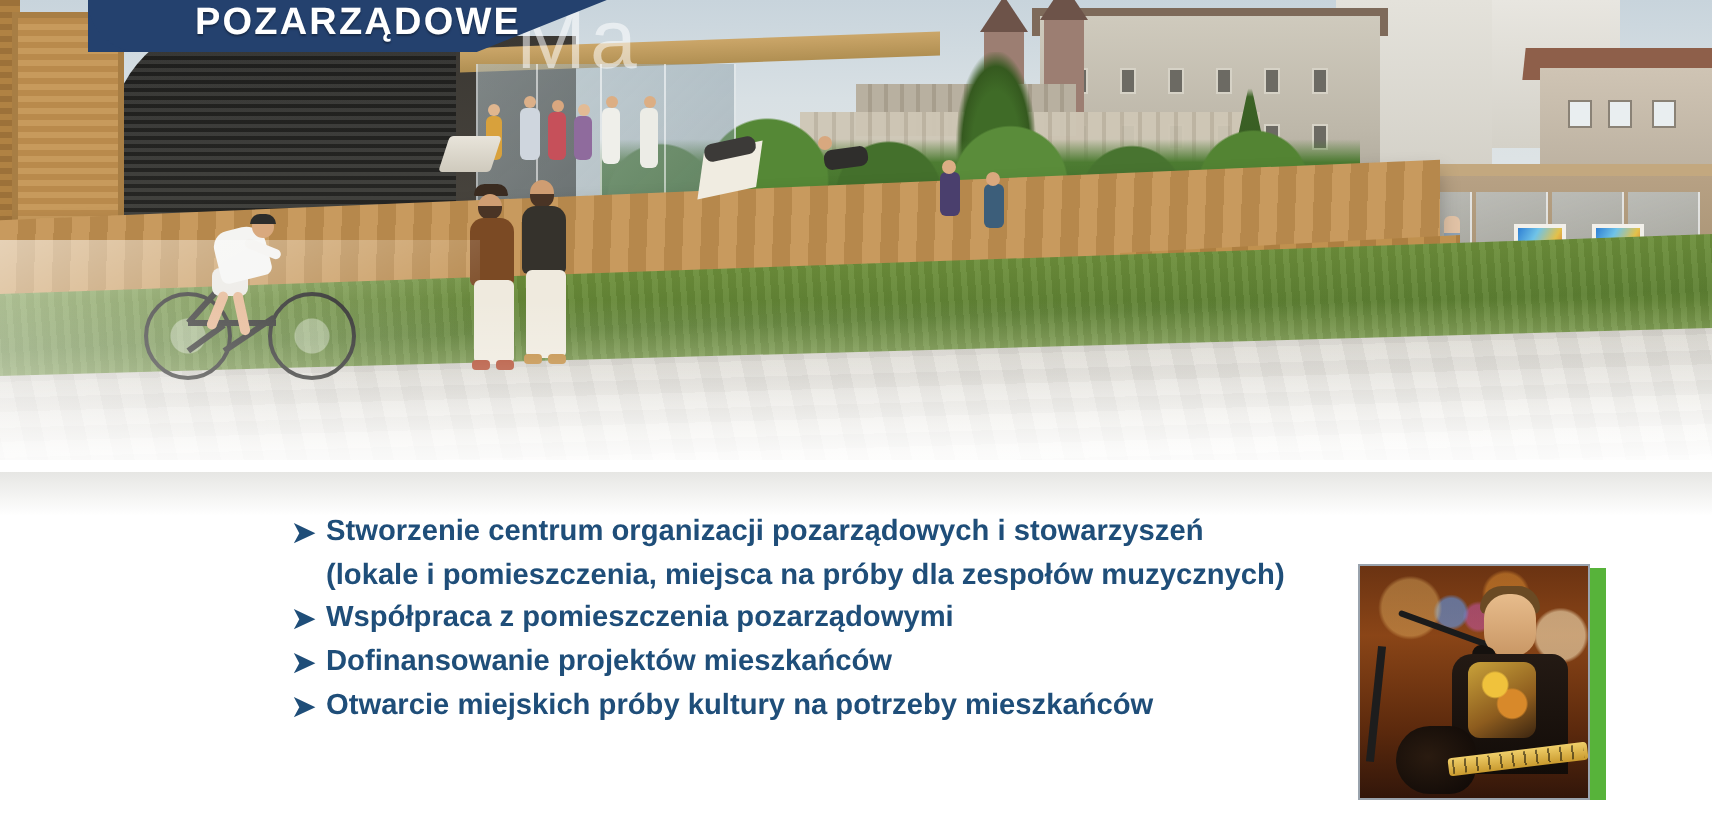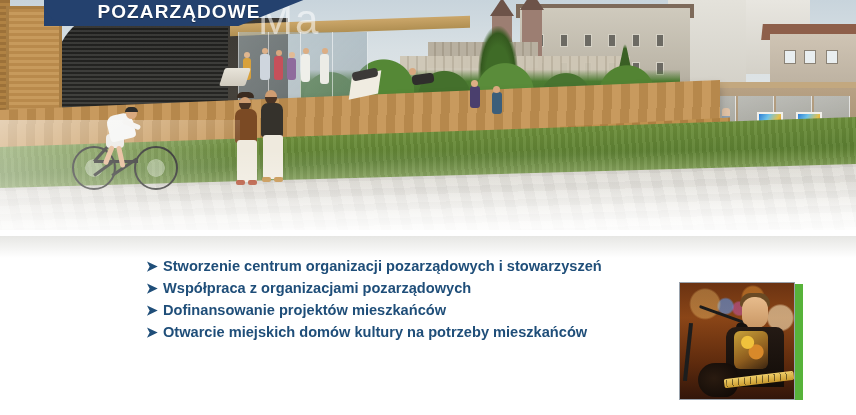--- a/index.html
+++ b/index.html
@@ -572,34 +572,35 @@
   <div id="banner">
     <div id="banner-text">POZARZĄDOWE</div>
   </div>
 
   <div id="bullets">
 
     <div class="bullet-row">
       <span class="bullet-arrow">➤</span>
       <span class="bullet-text">Stworzenie centrum organizacji pozarządowych i stowarzyszeń</span>
     </div>
+    <div class="bullet-sub">(lokale i pomieszczenia, miejsca na próby dla zespołów muzycznych)</div>
 
     <div class="bullet-row">
       <span class="bullet-arrow">➤</span>
-      <span class="bullet-text">Współpraca z organizacjami pozarządowych</span>
+      <span class="bullet-text">Współpraca z pomieszczenia pozarządowymi</span>
     </div>
 
     <div class="bullet-row">
       <span class="bullet-arrow">➤</span>
       <span class="bullet-text">Dofinansowanie projektów mieszkańców</span>
     </div>
 
     <div class="bullet-row">
       <span class="bullet-arrow">➤</span>
-      <span class="bullet-text">Otwarcie miejskich domów kultury na potrzeby mieszkańców</span>
+      <span class="bullet-text">Otwarcie miejskich próby kultury na potrzeby mieszkańców</span>
     </div>
 
   </div>
 
   <div id="concert-wrap">
     <div id="concert-photo" aria-label="Muzyk z gitarą śpiewający do mikrofonu na scenie">
       <div class="stage-bg"></div>
       <div class="mic-stand2"></div>
       <div class="mic-stand"></div>
       <div class="singer-hair"></div>

